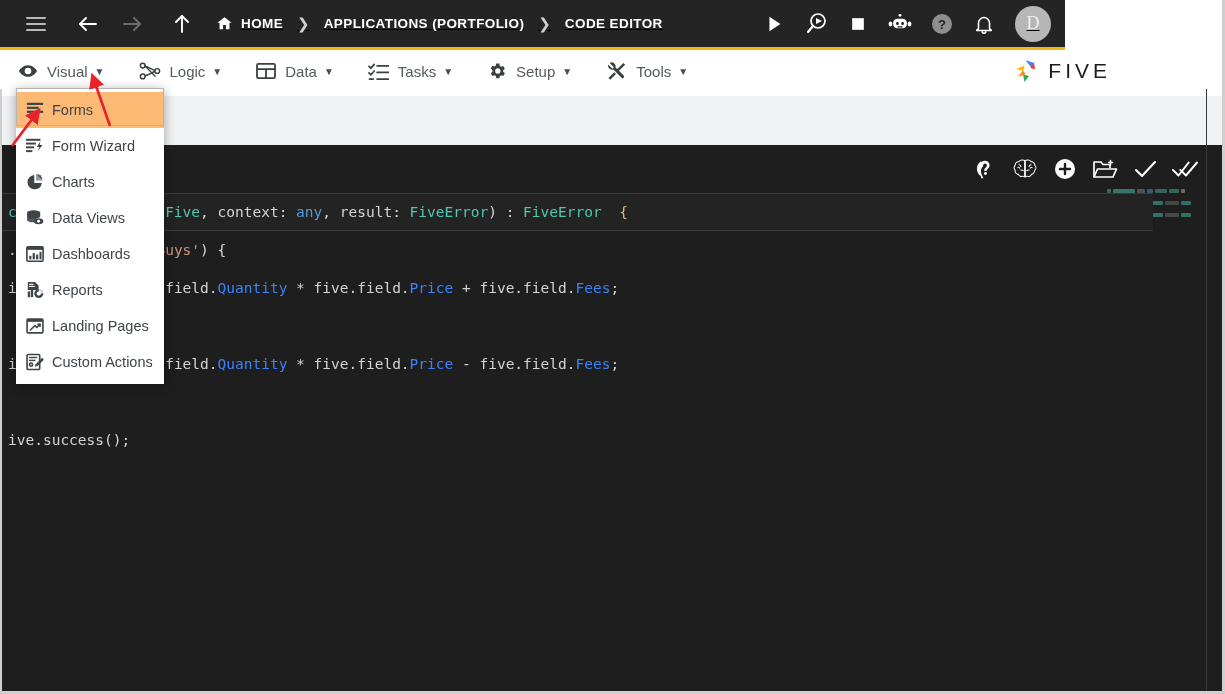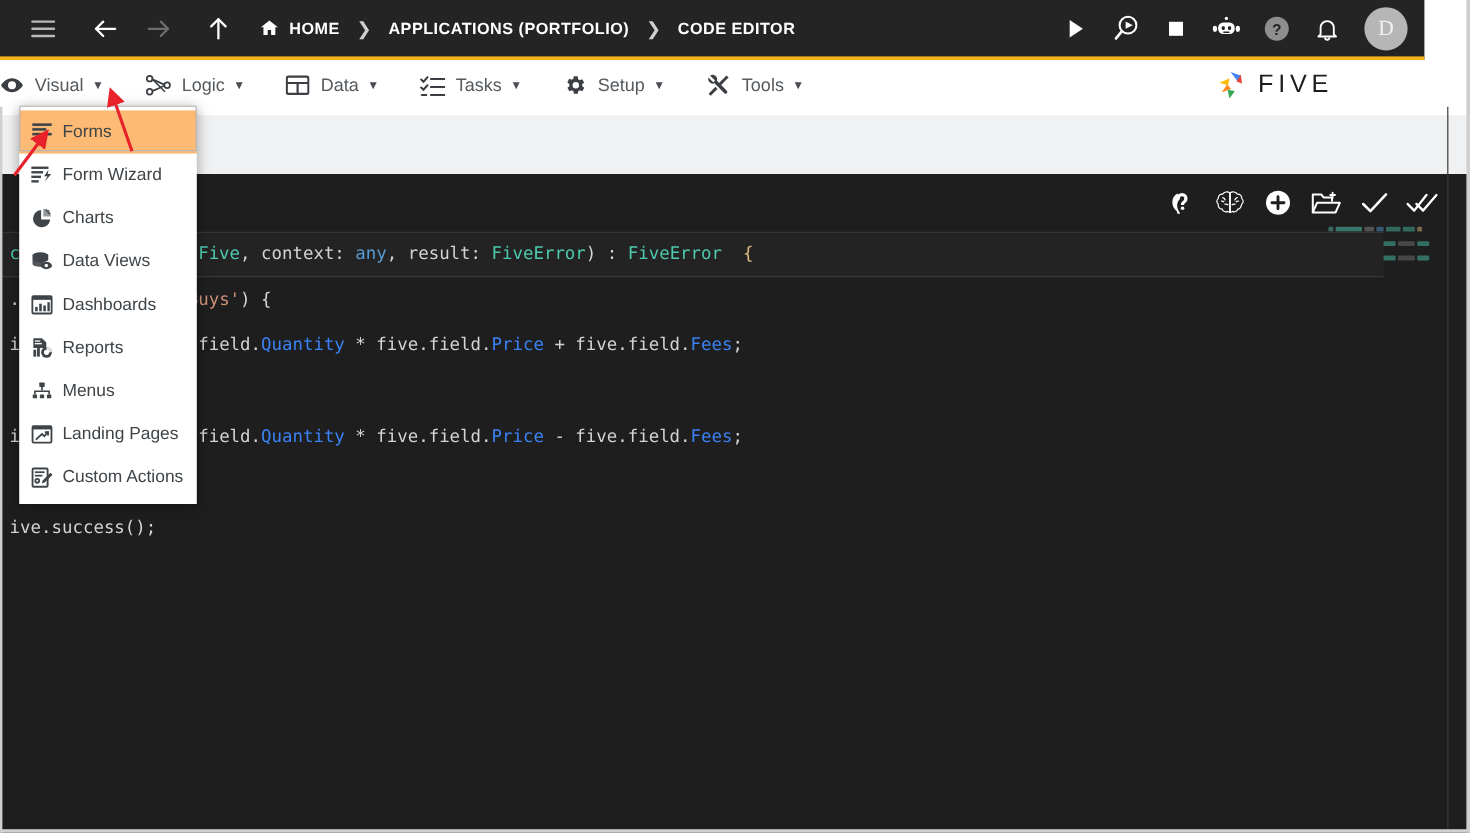--- a/index.html
+++ b/index.html
@@ -5,24 +5,25 @@
   * { box-sizing: border-box; margin:0; padding:0; }
   html,body{
     width:1225px; height:694px; overflow:hidden;
     background:#ffffff;
     font-family:"Liberation Sans", sans-serif;
   }
   #app{ position:relative; width:1225px; height:694px; background:#fff; }
 
   
   .topbar{
-    position:absolute; left:0; top:0; width:1187px; height:50px;
+    position:absolute; left:0; top:0; width:1065px; height:50px;
     background:#242424;
     display:flex; align-items:center;
     border-bottom:3px solid #f2b417;
+    text-decoration:underline;
   }
   .tb-icon{
     width:44px; height:50px; display:flex; align-items:center; justify-content:center;
     color:#ffffff; cursor:pointer;
   }
   .tb-icon svg{ display:block; }
   .tb-icon.dim{ color:#6d6d6d; }
   .crumb-sep{
     color:#cfcfcf; font-size:15px; padding:0 14px; display:flex; align-items:center; height:50px;
   }
@@ -35,21 +36,21 @@
   .tb-right .tb-icon{ width:42px; }
   .avatar{
     width:36px; height:36px; border-radius:50%; background:#b6b6b6;
     color:#f1f1f1; font-size:18px; display:flex; align-items:center; justify-content:center;
     margin-left:10px; cursor:pointer; font-family:"Liberation Serif", serif;
   }
 
   
   .menubar{
     position:absolute; left:0; top:53px; width:1127px; height:36px;
-    background:#ffffff; display:flex; align-items:center; 
+    background:#ffffff; display:flex; align-items:center; padding-left:18px;
   }
   .menu-item{
     display:flex; align-items:center; height:36px; margin-right:34px;
     color:#555a5e; font-size:15px; cursor:pointer; white-space:nowrap;
   }
   .menu-item .mi-ic{ margin-right:9px; display:flex; color:#3b3f43; }
   .menu-item .caret{ margin-left:7px; font-size:10px; color:#4a4e52; }
   .five-logo{
     margin-left:auto; display:flex; align-items:center; padding-right:16px;
   }
@@ -500,32 +501,20 @@
             <rect x="5.4" y="9.6" width="2.6" height="8.4"></rect>
             <circle cx="14.2" cy="14" r="5"></circle>
             <circle cx="14.2" cy="14" r="2.4" fill="#ffffff"></circle>
             <path d="M14.2 9v5h5a5 5 0 0 0-5-5z" fill="#ffffff" opacity=".85"></path>
           </svg>
         </span>
         <span>Reports</span>
       </div>
       <div class="dd-item">
         <span class="dd-ic">
-          <svg width="18" height="18" viewBox="0 0 20 20" fill="#3f4448">
-            <rect x="7.5" y="2" width="5" height="4" rx=".6"></rect>
-            <path d="M10 6v3.2M3.4 13V10H16.6v3" stroke="#3f4448" stroke-width="1.5" fill="none"></path>
-            <rect x="1.4" y="13" width="4" height="3.6" rx=".6"></rect>
-            <rect x="8" y="13" width="4" height="3.6" rx=".6"></rect>
-            <rect x="14.6" y="13" width="4" height="3.6" rx=".6"></rect>
-          </svg>
-        </span>
-        <span>Menus</span>
-      </div>
-      <div class="dd-item">
-        <span class="dd-ic">
           <svg width="18" height="18" viewBox="0 0 20 20">
             <rect x="1.2" y="2.4" width="17.6" height="15.2" rx="1.2" fill="none" stroke="#3f4448" stroke-width="1.8"></rect>
             <rect x="1.2" y="2.4" width="17.6" height="3" fill="#3f4448"></rect>
             <path d="M4.8 14.4L10 9.6l2.2 2 3.2-3.6" fill="none" stroke="#3f4448" stroke-width="1.7" stroke-linecap="round"></path>
             <path d="M12.6 8h3v3" fill="none" stroke="#3f4448" stroke-width="1.7"></path>
           </svg>
         </span>
         <span>Landing Pages</span>
       </div>
       <div class="dd-item">

